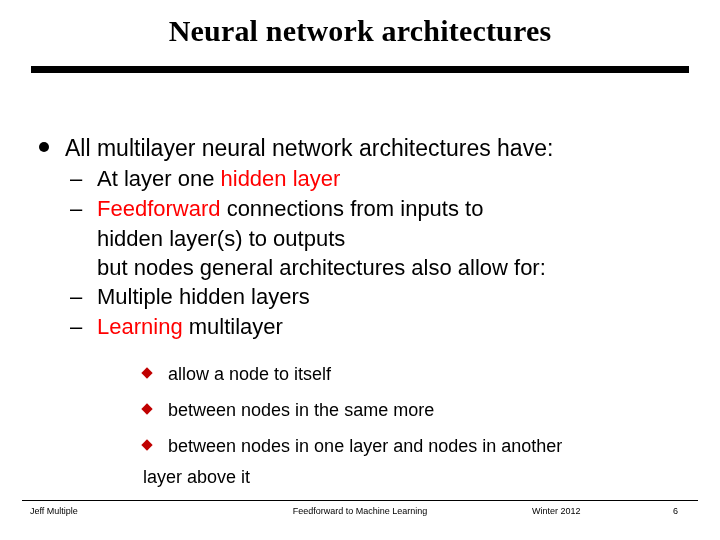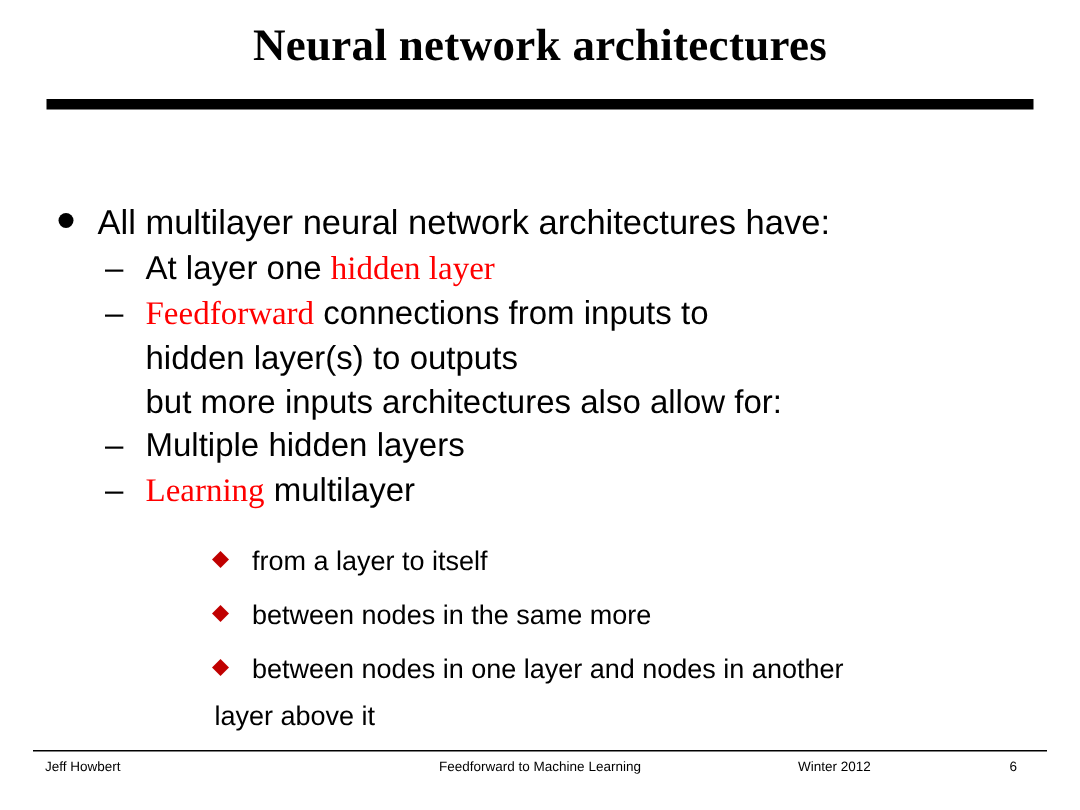--- a/index.html
+++ b/index.html
@@ -109,21 +109,20 @@
     transform: rotate(45deg);
   }
   .lvl3-cont {
     padding-left: 112px;
     font-size: 18px;
     line-height: 26px;
     color: #000000;
   }
   .red {
     color: #ff0000;
-    font-family: Liberation Serif, serif;
   }
   .footer-rule {
     position: absolute;
     left: 22px;
     top: 500px;
     width: 676px;
     height: 1px;
     background: #000000;
   }
   .footer {
@@ -178,54 +177,54 @@
       <span>At layer one </span><span class="red">hidden layer</span>
     </div>
 
     <div class="lvl2">
       <span class="dash">–</span>
       <span class="red">Feedforward</span><span> connections from inputs to</span>
     </div>
 
     <div class="cont">hidden layer(s) to outputs</div>
 
-    <div class="lvl2-plain">but more inputs architectures also allow for:</div>
+    <div class="lvl2-plain">but nodes general architectures also allow for:</div>
 
     <div class="lvl2">
       <span class="dash">–</span>
       <span>Multiple hidden layers</span>
     </div>
 
     <div class="lvl2">
       <span class="dash">–</span>
       <span class="red">Learning</span><span> multilayer</span>
     </div>
 
     <div style="height:14px"></div>
 
     <div class="lvl3">
       <span class="diamond"></span>
-      <span>from a layer to itself</span>
+      <span>allow a node to itself</span>
     </div>
 
     <div class="lvl3">
       <span class="diamond"></span>
       <span>between nodes in the same more</span>
     </div>
 
     <div class="lvl3">
       <span class="diamond"></span>
       <span>between nodes in one layer and nodes in another</span>
     </div>
 
     <div class="lvl3-cont">layer above it</div>
 
   </div>
 
   <div class="footer-rule"></div>
   <div class="footer">
-    <span class="f-left">Jeff Howbert</span>
+    <span class="f-left">Jeff Multiple</span>
     <span class="f-center">Feedforward to Machine Learning</span>
     <span class="f-right">Winter 2012</span>
     <span class="f-page">6</span>
   </div>
 
 </div>
 
 </body></html>

